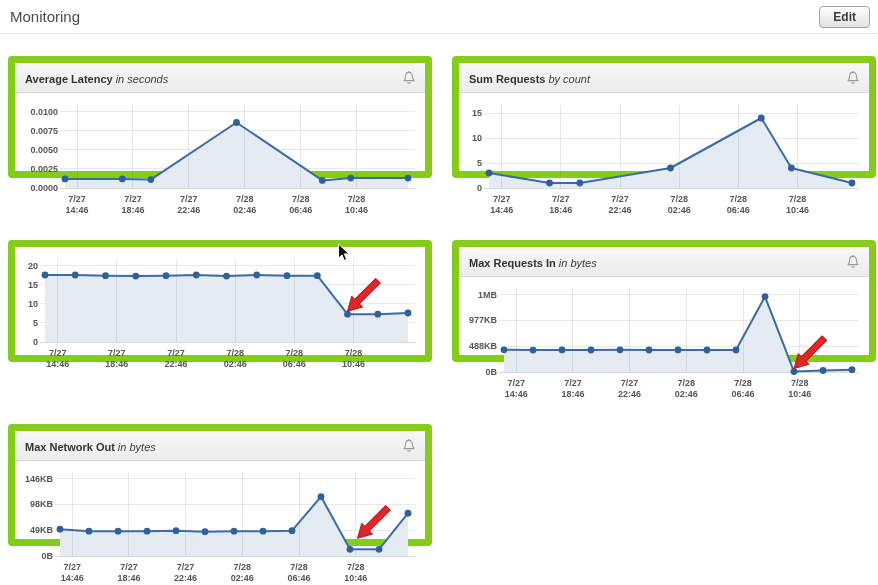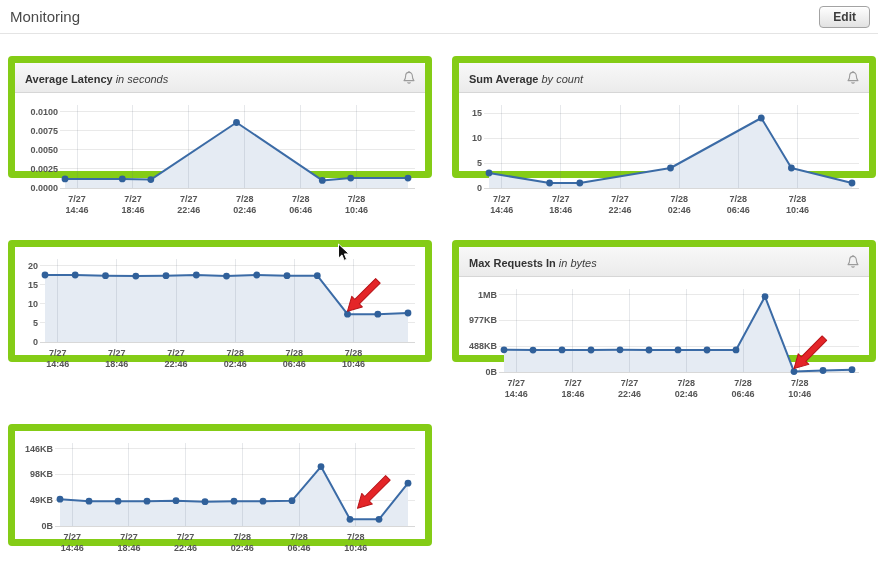--- a/index.html
+++ b/index.html
@@ -82,21 +82,21 @@
             <text x="173.82299999999998" y="120" text-anchor="middle" font-size="9" font-weight="bold" fill="#555555">22:46</text>
             <text x="229.732" y="109" text-anchor="middle" font-size="9" font-weight="bold" fill="#555555">7/28</text>
             <text x="229.732" y="120" text-anchor="middle" font-size="9" font-weight="bold" fill="#555555">02:46</text>
             <text x="285.641" y="109" text-anchor="middle" font-size="9" font-weight="bold" fill="#555555">7/28</text>
             <text x="285.641" y="120" text-anchor="middle" font-size="9" font-weight="bold" fill="#555555">06:46</text>
             <text x="341.55" y="109" text-anchor="middle" font-size="9" font-weight="bold" fill="#555555">7/28</text>
             <text x="341.55" y="120" text-anchor="middle" font-size="9" font-weight="bold" fill="#555555">10:46</text>
           </svg></div>
       </div>
       <div class="panel" style="left: 452px; top: 56px;">
-        <div class="panel-header"><span class="panel-title">Sum Average</span><span class="panel-subtitle">by count</span><button class="bell-btn"><svg width="16" height="16" viewBox="0 0 16 16">
+        <div class="panel-header"><span class="panel-title">Sum Requests</span><span class="panel-subtitle">by count</span><button class="bell-btn"><svg width="16" height="16" viewBox="0 0 16 16">
     <path d="M8 2.4 C5.7 2.4 4.6 4.2 4.6 6.3 C4.6 9.1 3.6 10 3 10.6 L13 10.6 C12.4 10 11.4 9.1 11.4 6.3 C11.4 4.2 10.3 2.4 8 2.4 Z" fill="none" stroke="#9b9b9b" stroke-width="1.1" stroke-linejoin="round"></path>
     <path d="M6.6 12.2 A1.55 1.55 0 0 0 9.4 12.2" fill="none" stroke="#9b9b9b" stroke-width="1.1"></path>
     <path d="M7.2 2.3 A0.9 0.9 0 0 1 8.8 2.3" fill="none" stroke="#9b9b9b" stroke-width="1.1"></path>
   </svg></button></div>
         <div class="panel-body"><svg class="chart-svg" width="424" height="134" viewBox="0 0 424 134">
             <line x1="25" y1="95" x2="400" y2="95" stroke="#d8d8d8" stroke-width="1" shape-rendering="crispEdges"></line>
             <text x="23" y="98" text-anchor="end" font-size="9" font-weight="bold" fill="#555555">0</text>
             <line x1="25" y1="70" x2="400" y2="70" stroke="#e9e9e9" stroke-width="1" shape-rendering="crispEdges"></line>
             <text x="23" y="73" text-anchor="end" font-size="9" font-weight="bold" fill="#555555">5</text>
             <line x1="25" y1="45" x2="400" y2="45" stroke="#e9e9e9" stroke-width="1" shape-rendering="crispEdges"></line>
@@ -229,20 +229,25 @@
             <text x="284.076" y="109" text-anchor="middle" font-size="9" font-weight="bold" fill="#555555">7/28</text>
             <text x="284.076" y="120" text-anchor="middle" font-size="9" font-weight="bold" fill="#555555">06:46</text>
             <text x="340.8" y="109" text-anchor="middle" font-size="9" font-weight="bold" fill="#555555">7/28</text>
             <text x="340.8" y="120" text-anchor="middle" font-size="9" font-weight="bold" fill="#555555">10:46</text>
             <g transform="translate(335.0,91.6) rotate(45)">
             <path d="M0 0 L-7.5 -13.5 L-3.2 -13.5 L-3.2 -43 L3.2 -43 L3.2 -13.5 L7.5 -13.5 Z" fill="#e42528" stroke="#b71318" stroke-width="1" stroke-linejoin="round"></path>
           </g>
           </svg></div>
       </div>
       <div class="panel" style="left: 8px; top: 424px;">
+        <div class="panel-header"><span class="panel-title">Max Network Out</span><span class="panel-subtitle">in bytes</span><button class="bell-btn"><svg width="16" height="16" viewBox="0 0 16 16">
+    <path d="M8 2.4 C5.7 2.4 4.6 4.2 4.6 6.3 C4.6 9.1 3.6 10 3 10.6 L13 10.6 C12.4 10 11.4 9.1 11.4 6.3 C11.4 4.2 10.3 2.4 8 2.4 Z" fill="none" stroke="#9b9b9b" stroke-width="1.1" stroke-linejoin="round"></path>
+    <path d="M6.6 12.2 A1.55 1.55 0 0 0 9.4 12.2" fill="none" stroke="#9b9b9b" stroke-width="1.1"></path>
+    <path d="M7.2 2.3 A0.9 0.9 0 0 1 8.8 2.3" fill="none" stroke="#9b9b9b" stroke-width="1.1"></path>
+  </svg></button></div>
         <div class="panel-body"><svg class="chart-svg" width="424" height="134" viewBox="0 0 424 134">
             <line x1="40" y1="95" x2="400" y2="95" stroke="#d8d8d8" stroke-width="1" shape-rendering="crispEdges"></line>
             <text x="38" y="98" text-anchor="end" font-size="9" font-weight="bold" fill="#555555">0B</text>
             <line x1="40" y1="69.19354838709677" x2="400" y2="69.19354838709677" stroke="#e9e9e9" stroke-width="1" shape-rendering="crispEdges"></line>
             <text x="38" y="72.19354838709677" text-anchor="end" font-size="9" font-weight="bold" fill="#555555">49KB</text>
             <line x1="40" y1="43.38709677419355" x2="400" y2="43.38709677419355" stroke="#e9e9e9" stroke-width="1" shape-rendering="crispEdges"></line>
             <text x="38" y="46.38709677419355" text-anchor="end" font-size="9" font-weight="bold" fill="#555555">98KB</text>
             <line x1="40" y1="17.58064516129032" x2="400" y2="17.58064516129032" stroke="#e9e9e9" stroke-width="1" shape-rendering="crispEdges"></line>
             <text x="38" y="20.58064516129032" text-anchor="end" font-size="9" font-weight="bold" fill="#555555">146KB</text>
             <polygon points="45.0,68.2 74.0,70.2 103.0,70.2 132.0,70.2 161.0,69.7 190.0,70.7 219.0,70.2 248.0,70.2 277.0,69.7 306.0,35.6 335.0,88.3 364.0,88.3 393.0,52.2 393,95 45,95" fill="#e5ebf3"></polygon>

